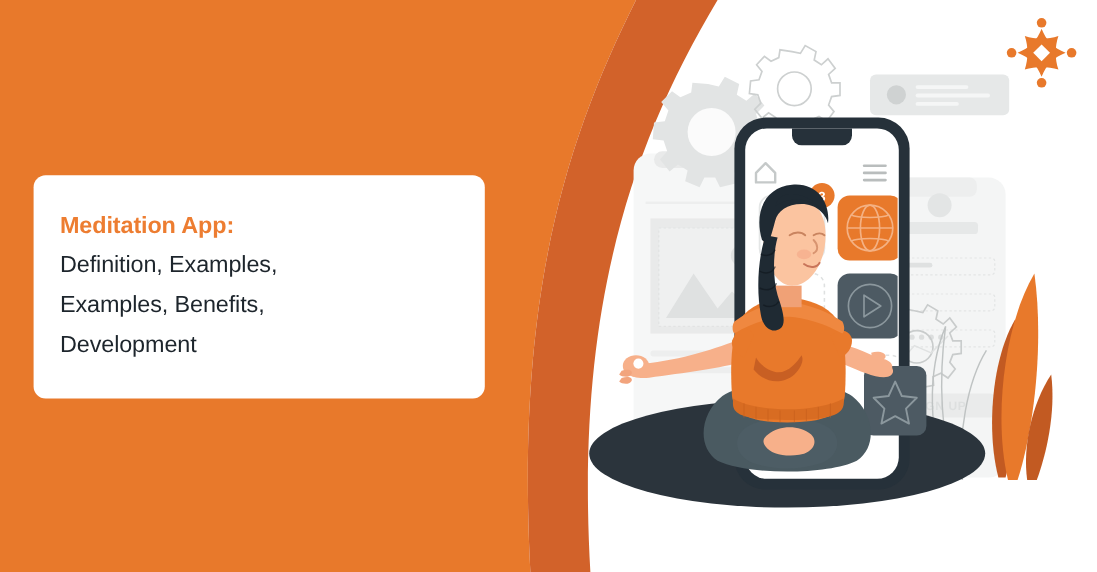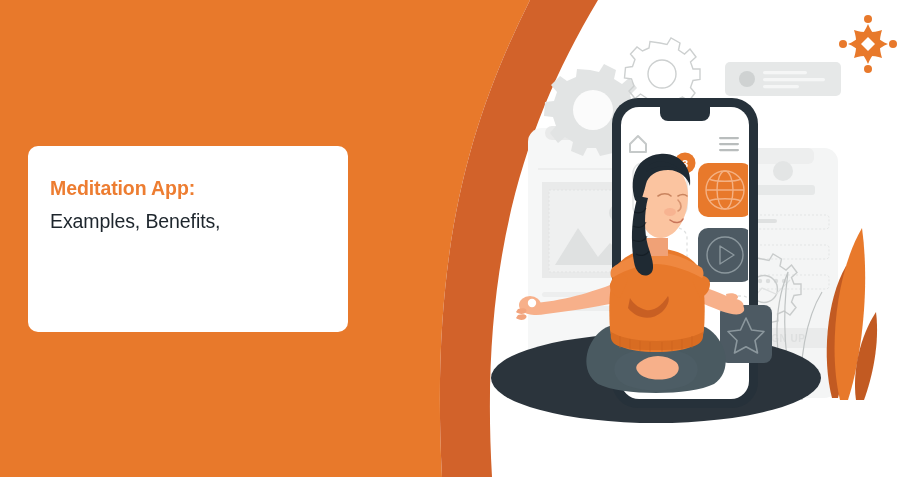--- a/index.html
+++ b/index.html
@@ -8,21 +8,21 @@
     font-family:"Liberation Sans", sans-serif;
     background:#ffffff;
   }
   #stage{position:relative;width:914px;height:477px;overflow:hidden;background:#ffffff;}
 
   
   .bg-svg{position:absolute;left:0;top:0;width:914px;height:477px;}
 
   
   .title-card{
-    position:absolute;left:28px;top:146px;width:320px;height:186px;
+    position:absolute;left:28px;top:146px;width:376px;height:186px;
     background:#ffffff;border-radius:10px;
     box-sizing:border-box;
     padding:26px 24px 0 22px;
     z-index:30;
   }
   .title-line{
     font-size:19.5px;line-height:33px;color:#1d252c;font-weight:400;
     letter-spacing:-0.1px;
   }
   .title-line.accent{color:#ED7D31;font-weight:bold;font-size:19.5px;}
@@ -251,21 +251,23 @@
         <path d="M163,240 C169,243 175,241 177,236"></path>
         <path d="M166,254 C171,257 177,255 179,251"></path>
       </g>
     </g>
 
     </g>
   </svg>
 
   <div class="title-card">
     <div class="title-line accent">Meditation App:</div>
+    <div class="title-line">Definition, Examples,</div>
     <div class="title-line">Examples, Benefits,</div>
+    <div class="title-line">Development</div>
   </div>
 
   <svg class="logo" viewBox="0 0 64 64">
     <path d="M32,12 C36,22 42,28 52,32 C42,36 36,42 32,52 C28,42 22,36 12,32 C22,28 28,22 32,12 Z" fill="#E8792B"></path>
     <path d="M18,18 C27,21 37,21 46,18 C43,27 43,37 46,46 C37,43 27,43 18,46 C21,37 21,27 18,18 Z" fill="#E8792B"></path>
     <polygon points="32,25 39,32 32,39 25,32" fill="#FFFFFF"></polygon>
     <circle cx="32" cy="7" r="4" fill="#E8792B"></circle>
     <circle cx="32" cy="57" r="4" fill="#E8792B"></circle>
     <circle cx="7" cy="32" r="4" fill="#E8792B"></circle>
     <circle cx="57" cy="32" r="4" fill="#E8792B"></circle>

